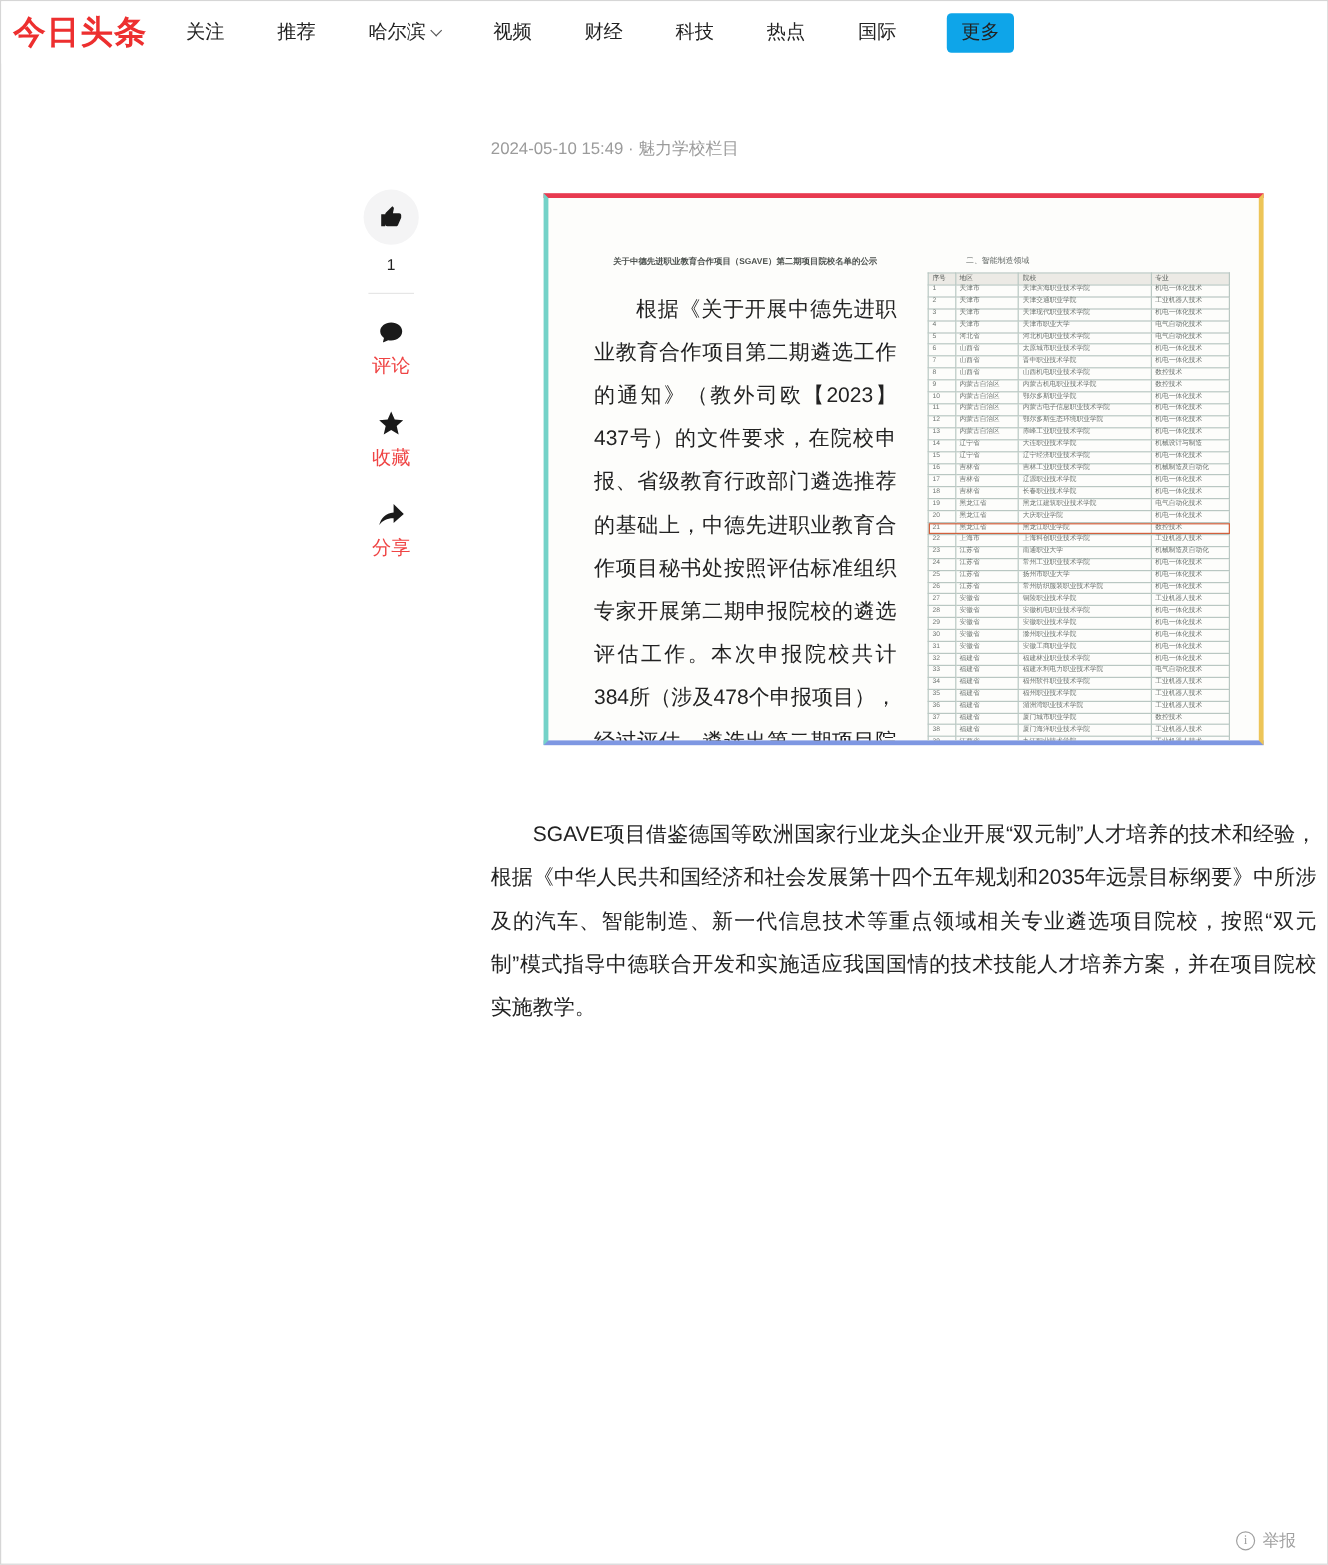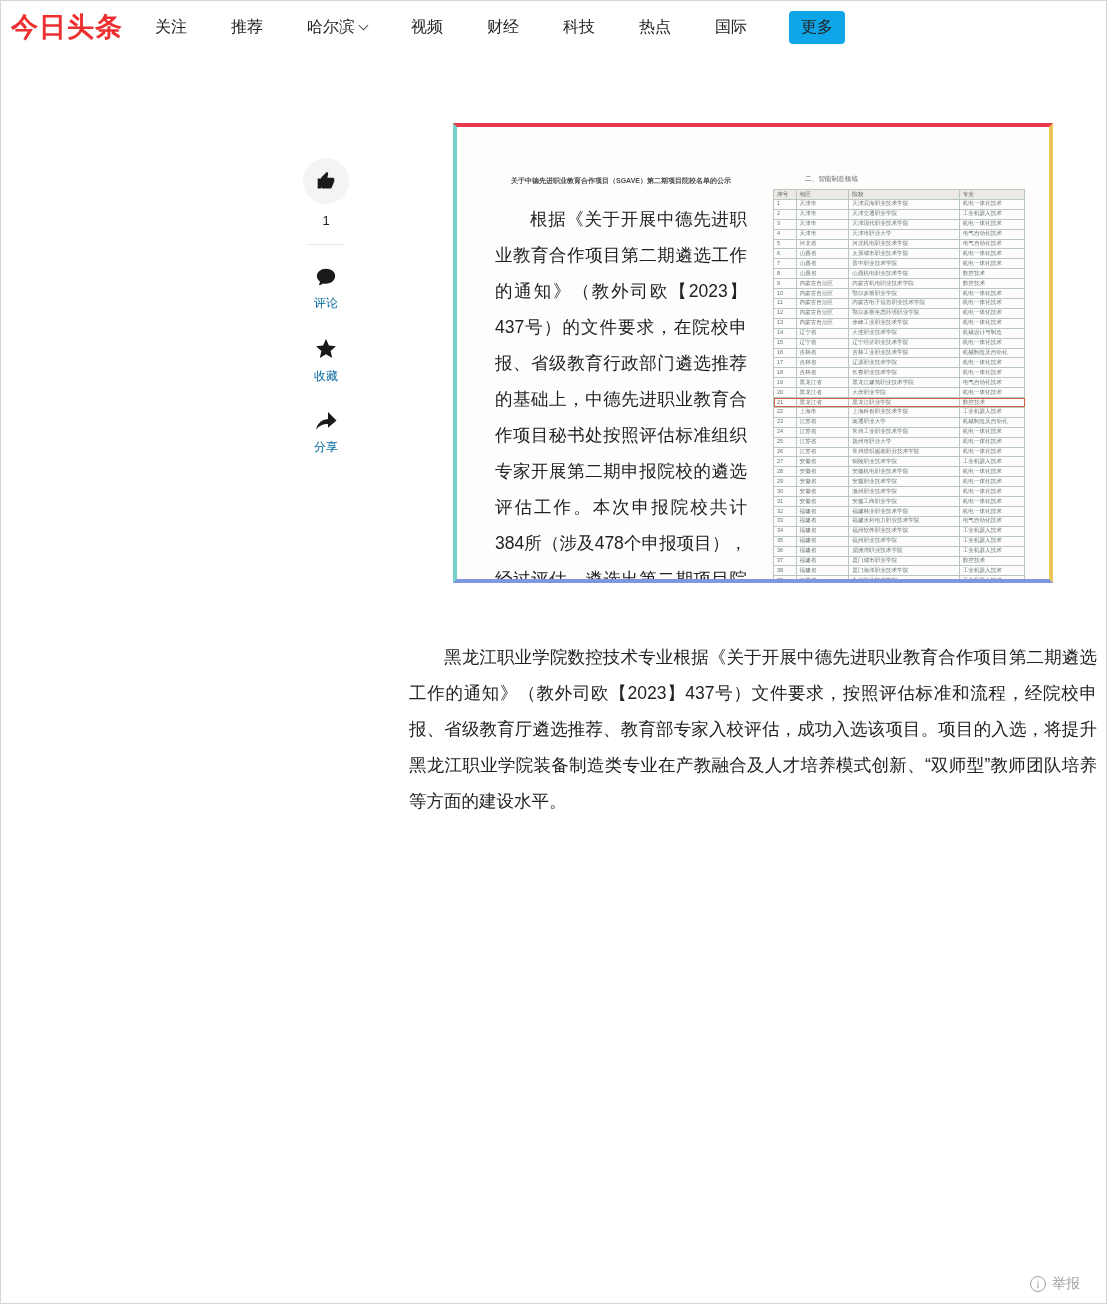--- a/index.html
+++ b/index.html
@@ -22,21 +22,21 @@
           transform:rotate(45deg); margin-top:-4px; }
 
   
   .rail { position:absolute; left:301px; top:157px; width:48px;
           display:flex; flex-direction:column; align-items:center; }
   .like-btn { width:46px; height:46px; border-radius:50%; background:#f4f4f5;
               display:flex; align-items:center; justify-content:center; cursor:pointer; }
   .like-count { margin-top:9px; font-size:13px; color:#222; }
   .rail-div { width:38px; border-top:1px solid #e6e6e6; margin:16px 0 21px; }
   .rail-act { display:flex; flex-direction:column; align-items:center; margin-bottom:25px; cursor:pointer; }
-  .rail-label { margin-top:7px; font-size:12px; color:#0369a1; }
+  .rail-label { margin-top:7px; font-size:16px; color:#ef4444; }
   .rail svg { display:block; }
 
   
   .article { position:absolute; left:408px; top:94px; width:688px; }
   h1.title { font-size:36px; line-height:57px; color:#141414; font-weight:700; letter-spacing:.5px; }
   .meta { margin-top:20px; font-size:14px; color:#9b9b9b; }
   .content { margin-top:28px; }
   .content p { font-size:17.5px; line-height:36px; color:#222; text-indent:2em;
                text-align:justify; margin-bottom:26px; }
 
@@ -143,20 +143,21 @@
     <span>
       <svg width="24" height="22" viewBox="0 0 24 22" fill="#1a1a1a">
           <path d="M14 4.2V8C7.3 8.6 3.5 12.7 2 18.6c2.9-3.9 6.7-5.8 12-5.7v3.9L22.5 9.4 14 1z" transform="translate(0,1)"></path>
         </svg>
     </span>
     <span class="rail-label">分享</span>
   </div>
 </aside>
 
 <main class="article">
+  <div class="meta">2024-05-10 15:49 · 魅力学校栏目</div>
 
   <div class="content">
 
     <figure class="figure">
       <div class="scan-inner">
         <div class="scan-left">
           <div class="scan-title">关于中德先进职业教育合作项目（SGAVE）第二期项目院校名单的公示</div>
           <p class="scan-p">根据《关于开展中德先进职业教育合作项目第二期遴选工作的通知》（教外司欧【2023】437号）的文件要求，在院校申报、省级教育行政部门遴选推荐的基础上，中德先进职业教育合作项目秘书处按照评估标准组织专家开展第二期申报院校的遴选评估工作。本次申报院校共计384所（涉及478个申报项目），经过评估，遴选出第二期项目院校274所（涉及318个项目）。</p>
 
         </div>
@@ -411,20 +412,20 @@
                   <td>江西省</td>
                   <td>九江职业技术学院</td>
                   <td>工业机器人技术</td>
                 </tr>
               </tbody>
           </table>
         </div>
       </div>
     </figure>
 
-    <p>黑龙江职业学院数控技术专业根据《关于开展中德先进职业教育合作项目第二期遴选工作的通知》（教外司欧【2023】437号）文件要求，按照评估标准和流程，经院校申报、省级教育厅遴选推荐、教育部专家入校评估，成功入选该项目。项目的入选，将提升黑龙江职业学院装备制造类专业在产教融合及人才培养模式创新、“双师型”教师团队培养等方面的建设水平。</p>
+    <p>SGAVE项目借鉴德国等欧洲国家行业龙头企业开展“双元制”人才培养的技术和经验，根据《中华人民共和国经济和社会发展第十四个五年规划和2035年远景目标纲要》中所涉及的汽车、智能制造、新一代信息技术等重点领域相关专业遴选项目院校，按照“双元制”模式指导中德联合开发和实施适应我国国情的技术技能人才培养方案，并在项目院校实施教学。</p>
   </div>
 </main>
 
 <div class="report">
   <span class="info-i">i</span>
   <span>举报</span>
 </div>
 
 </body></html>

